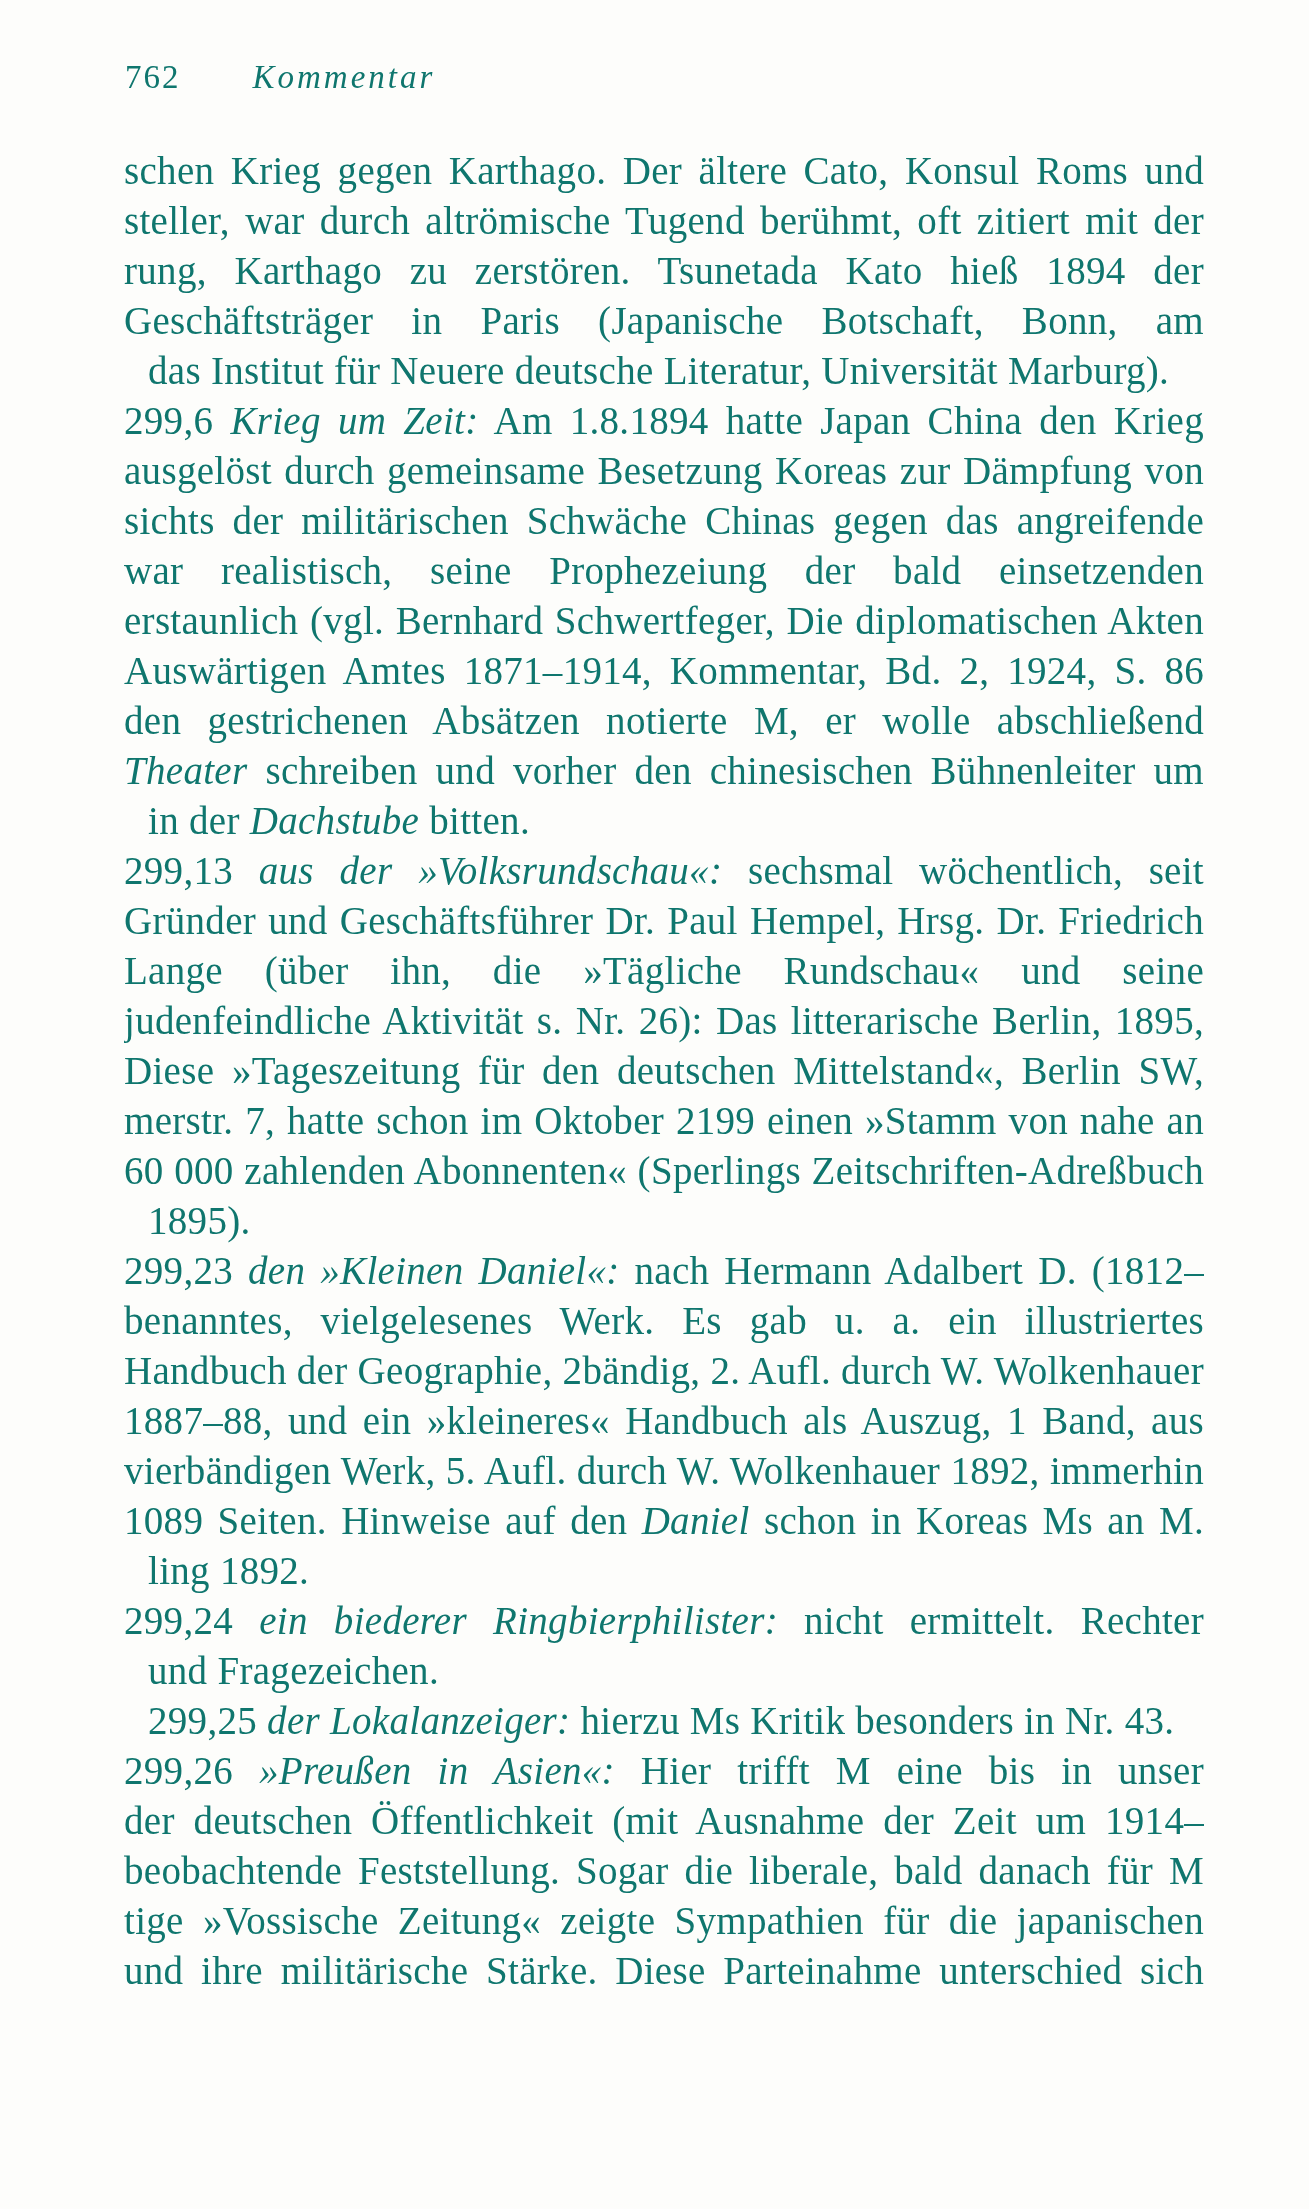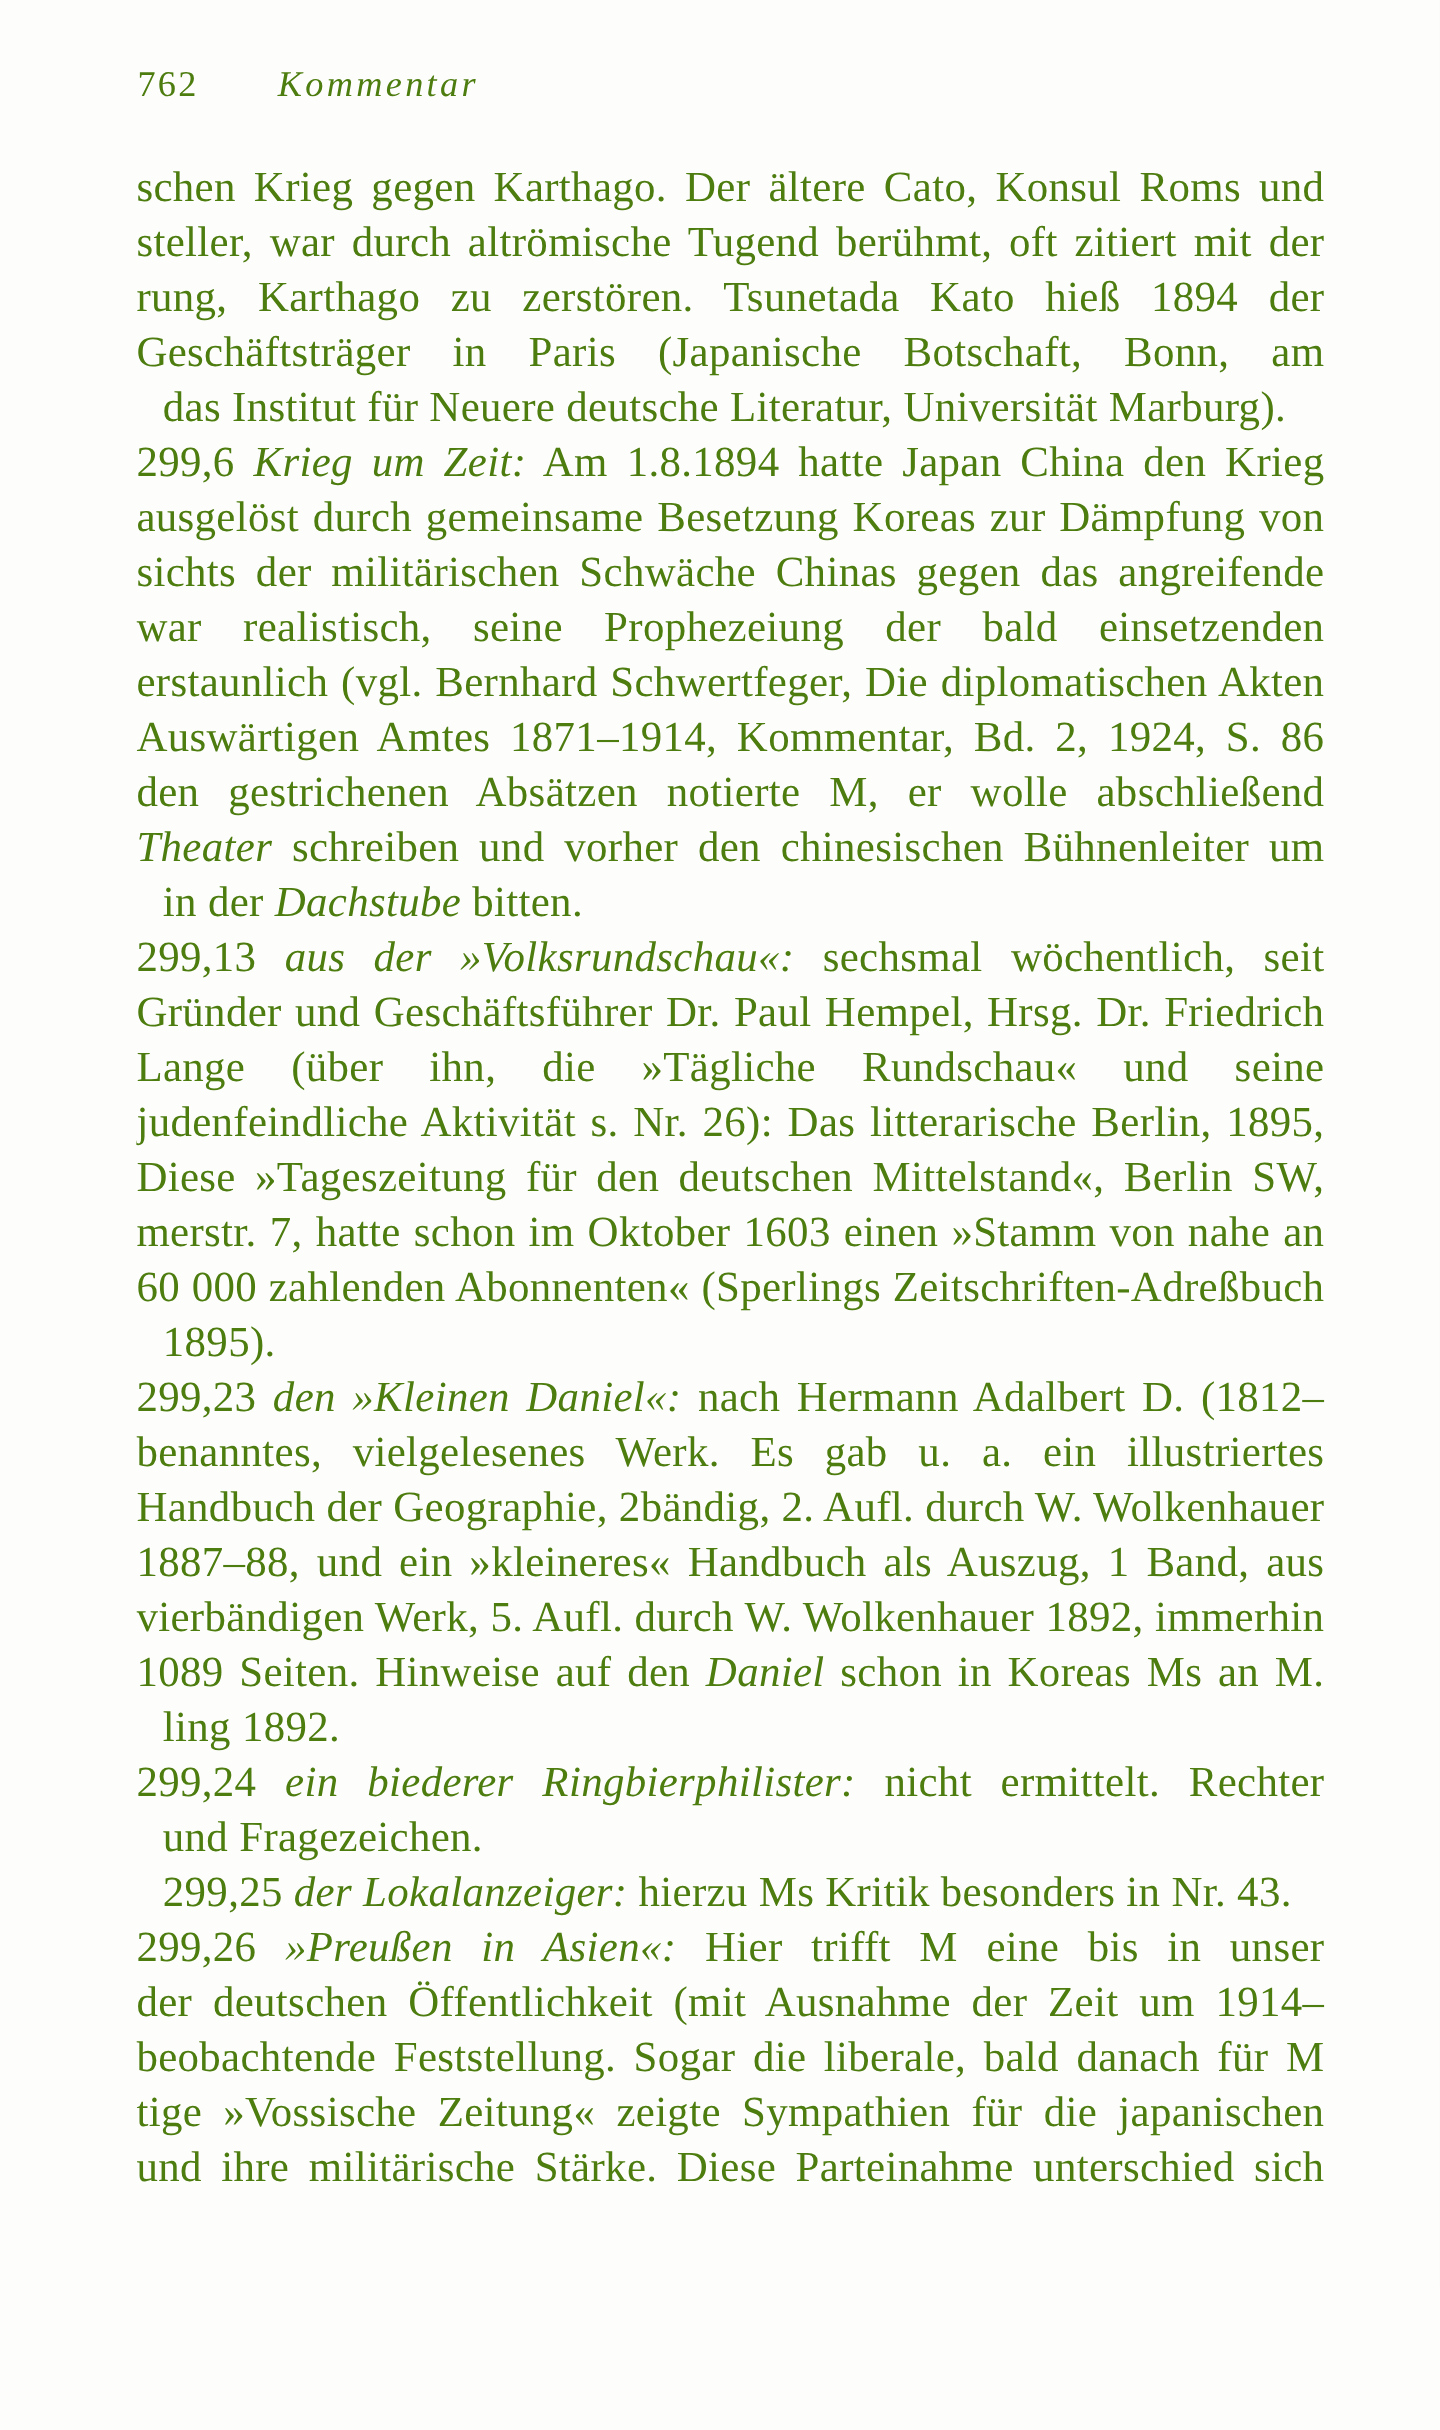--- a/index.html
+++ b/index.html
@@ -1,21 +1,21 @@
 <!DOCTYPE html>
 <html><head>
 <meta charset="utf-8">
 <style>
   html, body { margin: 0; padding: 0; background: #e9e9e7; }
   .page {
     position: relative;
     width: 1309px;
     height: 2209px;
     background: #fdfdfb;
-    color: #4d7c0f;
+    color: #0f766e;
     font-family: "Liberation Serif", "DejaVu Serif", serif;
     overflow: hidden;
   }
   .running-header {
     position: absolute;
     top: 57px;
     left: 125px;
     font-size: 33px;
     line-height: 40px;
     white-space: nowrap;
@@ -76,21 +76,21 @@
         <div class="line"><span class="r">den gestrichenen Absätzen notierte M, er wolle abschließend wieder über</span></div>
         <div class="line"><span class="i">Theater</span><span class="r"> schreiben und vorher den chinesischen Bühnenleiter um </span><span class="i">Besuch</span></div>
         <div class="line last"><span class="r">in der </span><span class="i">Dachstube</span><span class="r"> bitten.</span></div>
       </div>
       <div class="paragraph">
         <div class="line"><span class="b">299</span><span class="r">,13 </span><span class="i">aus der »Volksrundschau«:</span><span class="r"> sechsmal wöchentlich, seit 1.9.1894.</span></div>
         <div class="line"><span class="r">Gründer und Geschäftsführer Dr. Paul Hempel, Hrsg. Dr. Friedrich</span></div>
         <div class="line"><span class="r">Lange (über ihn, die »Tägliche Rundschau« und seine deutschtümelnd-</span></div>
         <div class="line"><span class="r">judenfeindliche Aktivität s. Nr. 26): Das litterarische Berlin, 1895, S. 87.</span></div>
         <div class="line"><span class="r">Diese »Tageszeitung für den deutschen Mittelstand«, Berlin SW, Zim-</span></div>
-        <div class="line"><span class="r">merstr. 7, hatte schon im Oktober 1603 einen »Stamm von nahe an</span></div>
+        <div class="line"><span class="r">merstr. 7, hatte schon im Oktober 2199 einen »Stamm von nahe an</span></div>
         <div class="line"><span class="r">60 000 zahlenden Abonnenten« (Sperlings Zeitschriften-Adreßbuch</span></div>
         <div class="line last"><span class="r">1895).</span></div>
       </div>
       <div class="paragraph">
         <div class="line"><span class="b">299</span><span class="r">,23 </span><span class="i">den »Kleinen Daniel«:</span><span class="r"> nach Hermann Adalbert D. (1812–1871)</span></div>
         <div class="line"><span class="r">benanntes, vielgelesenes Werk. Es gab u. a. ein illustriertes »kleineres«</span></div>
         <div class="line"><span class="r">Handbuch der Geographie, 2bändig, 2. Aufl. durch W. Wolkenhauer</span></div>
         <div class="line"><span class="r">1887–88, und ein »kleineres« Handbuch als Auszug, 1 Band, aus einem</span></div>
         <div class="line"><span class="r">vierbändigen Werk, 5. Aufl. durch W. Wolkenhauer 1892, immerhin</span></div>
         <div class="line"><span class="r">1089 Seiten. Hinweise auf den </span><span class="i">Daniel</span><span class="r"> schon in Koreas Ms an M. Goett-</span></div>

